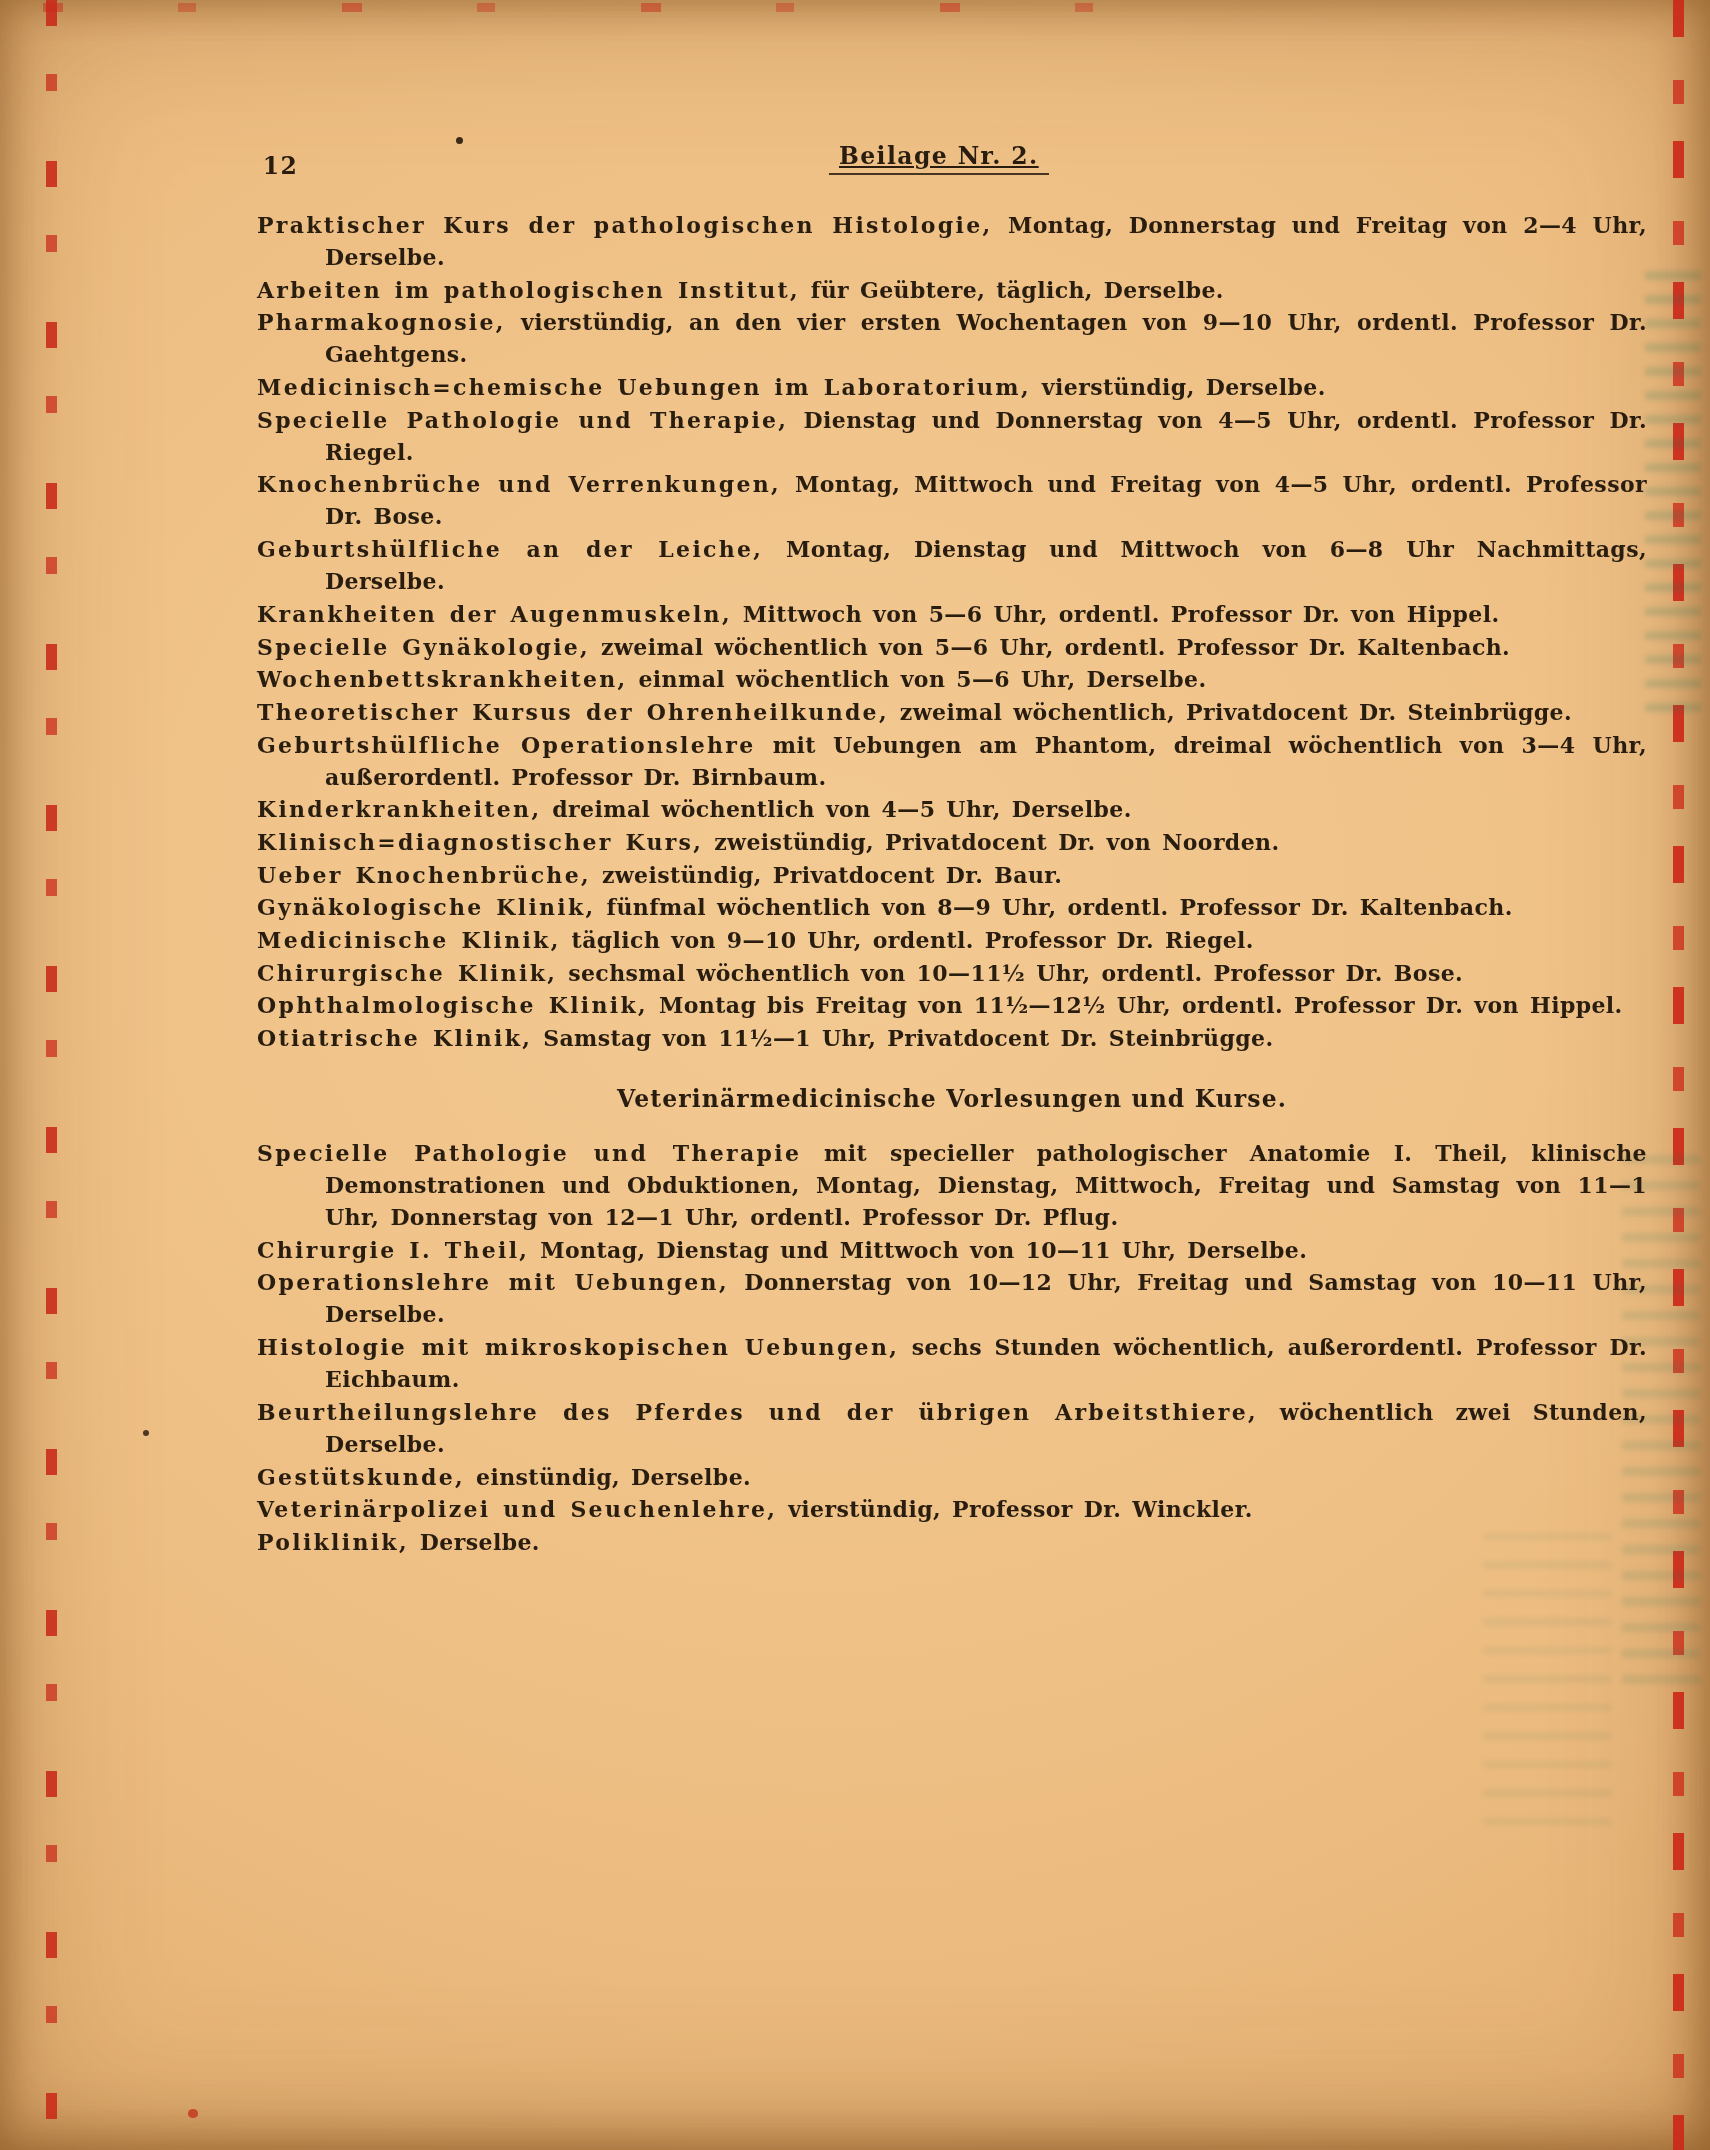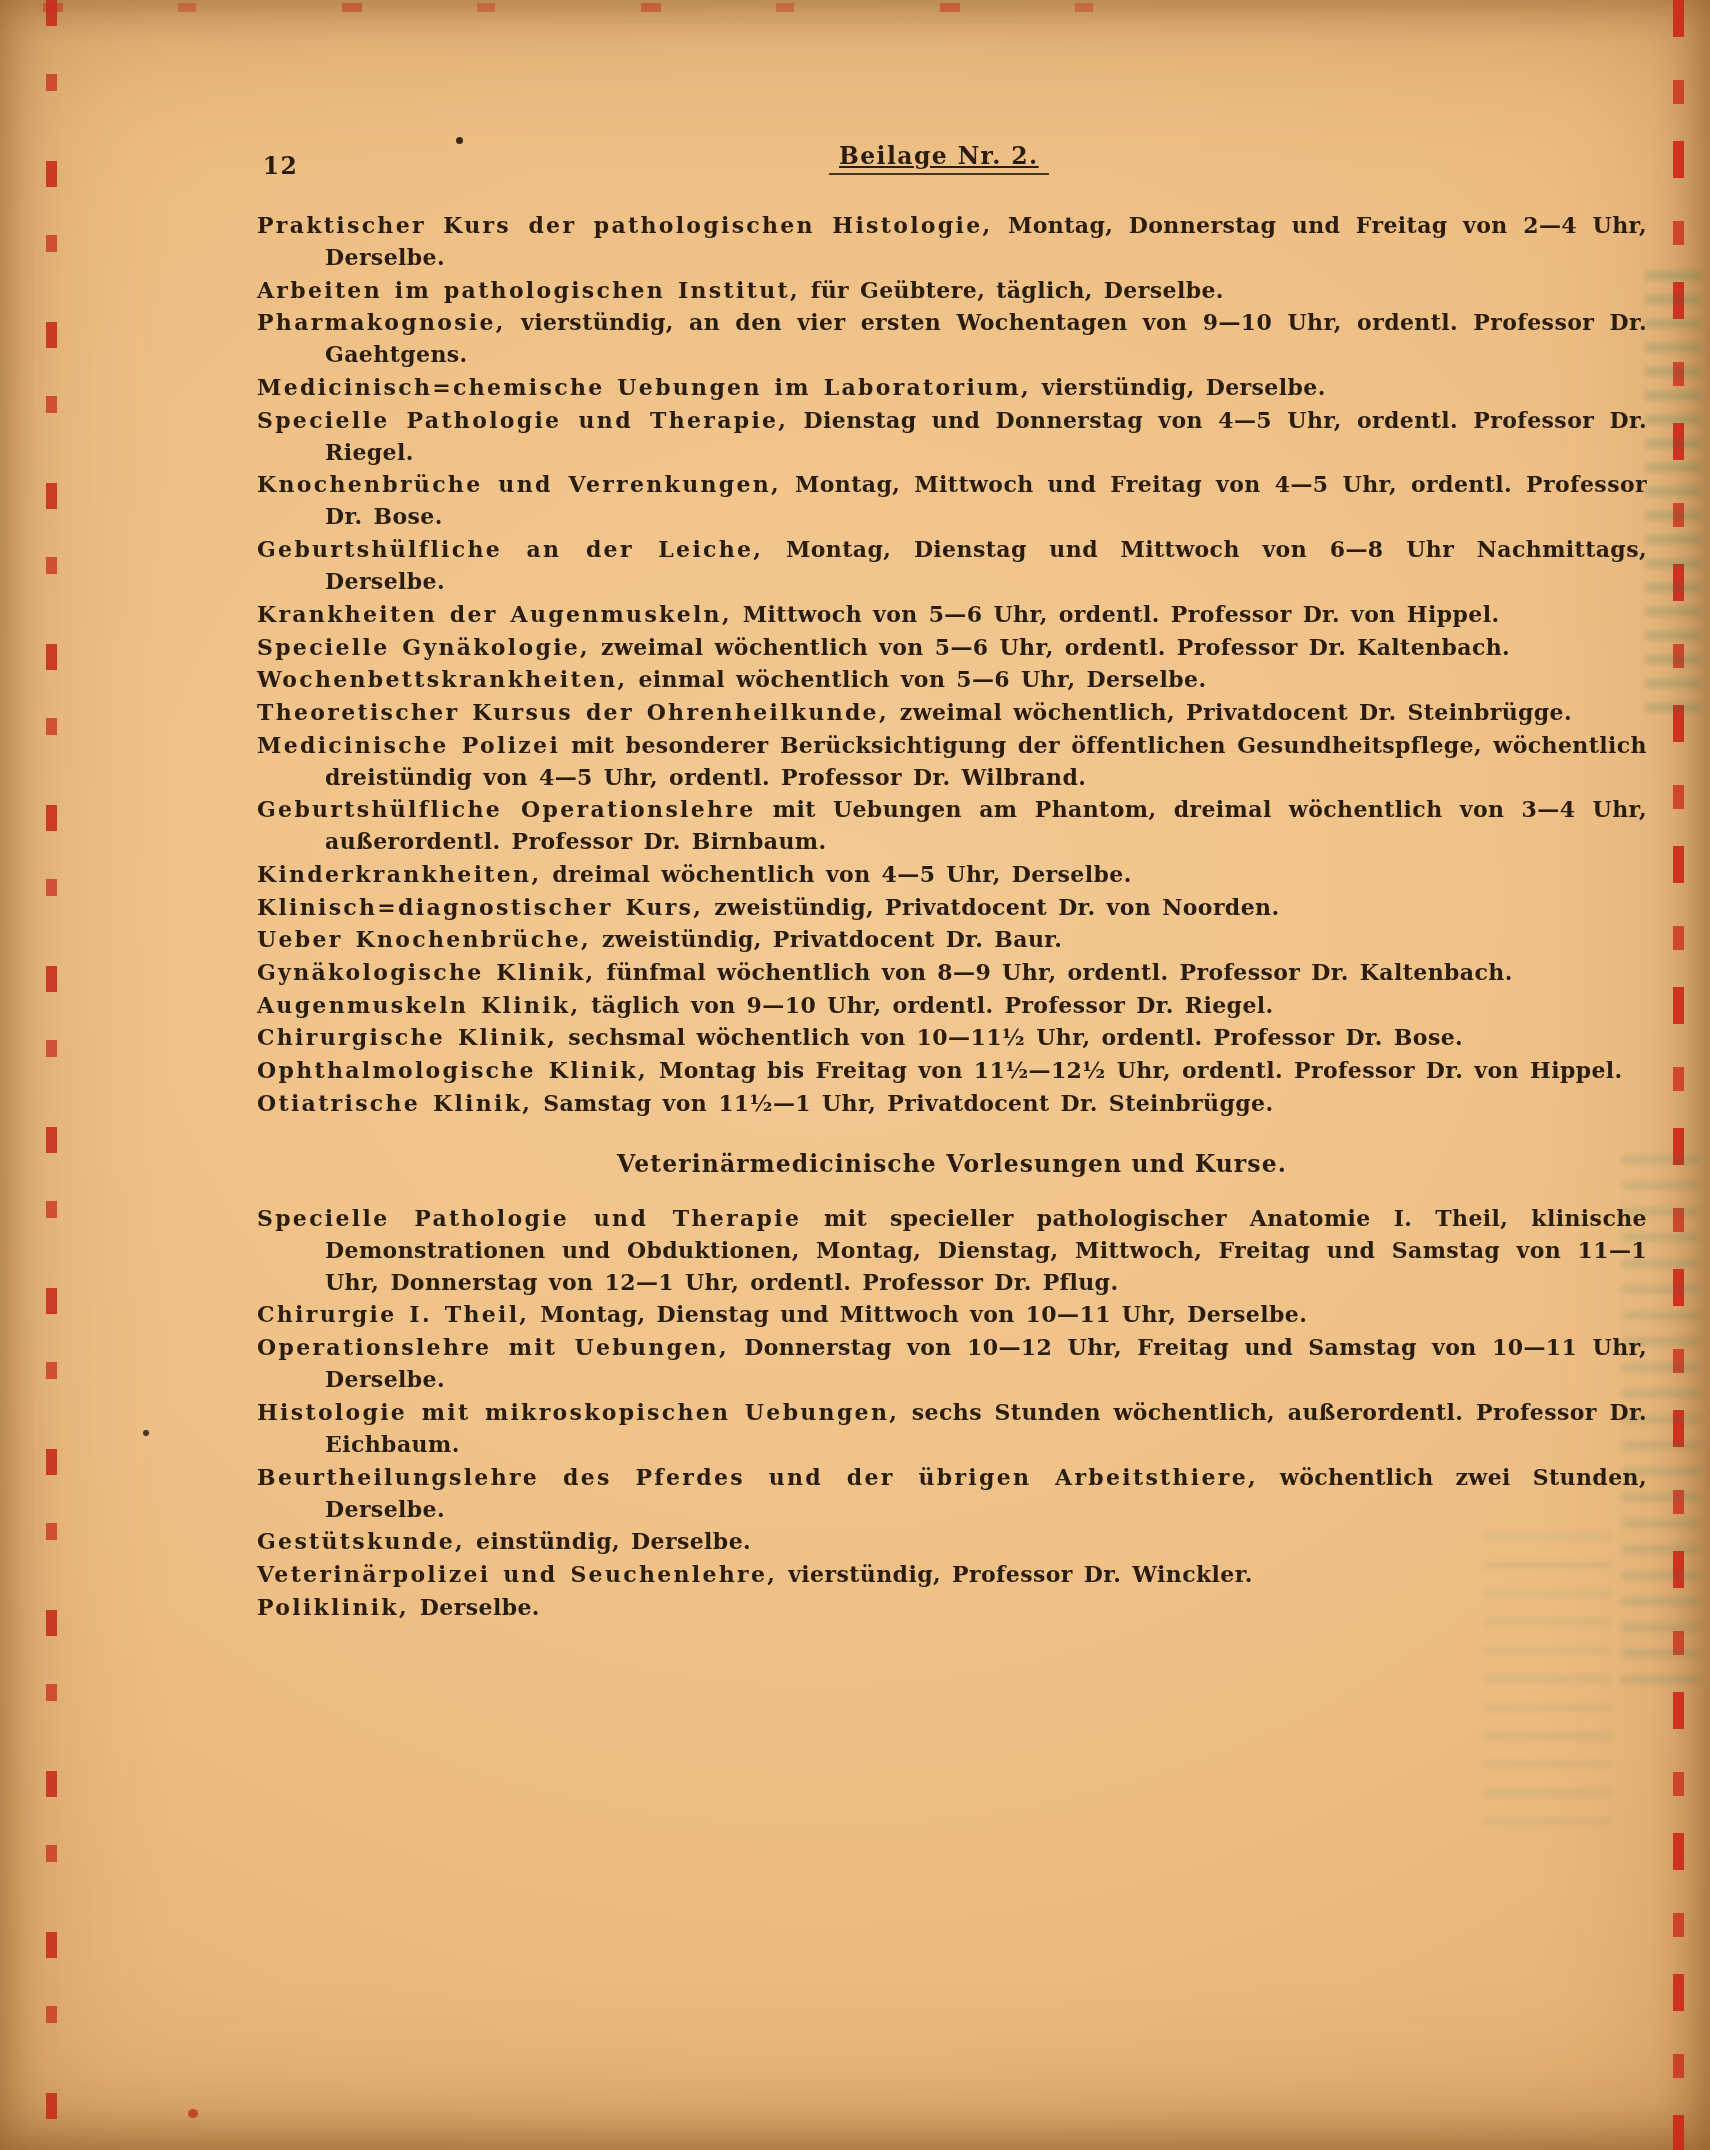--- a/index.html
+++ b/index.html
@@ -111,27 +111,26 @@
     <p class="entry"><span class="t">Arbeiten im pathologischen Institut,</span> <span>für Geübtere, täglich, Derselbe.</span></p>
     <p class="entry"><span class="t">Pharmakognosie,</span> <span>vierstündig, an den vier ersten Wochentagen von 9—10 Uhr, ordentl. Professor Dr. Gaehtgens.</span></p>
     <p class="entry"><span class="t">Medicinisch=chemische Uebungen im Laboratorium,</span> <span>vierstündig, Derselbe.</span></p>
     <p class="entry"><span class="t">Specielle Pathologie und Therapie,</span> <span>Dienstag und Donnerstag von 4—5 Uhr, ordentl. Professor Dr. Riegel.</span></p>
     <p class="entry"><span class="t">Knochenbrüche und Verrenkungen,</span> <span>Montag, Mittwoch und Freitag von 4—5 Uhr, ordentl. Professor Dr. Bose.</span></p>
     <p class="entry"><span class="t">Geburtshülfliche an der Leiche,</span> <span>Montag, Dienstag und Mittwoch von 6—8 Uhr Nachmittags, Derselbe.</span></p>
     <p class="entry"><span class="t">Krankheiten der Augenmuskeln,</span> <span>Mittwoch von 5—6 Uhr, ordentl. Professor Dr. von Hippel.</span></p>
     <p class="entry"><span class="t">Specielle Gynäkologie,</span> <span>zweimal wöchentlich von 5—6 Uhr, ordentl. Professor Dr. Kaltenbach.</span></p>
     <p class="entry"><span class="t">Wochenbettskrankheiten,</span> <span>einmal wöchentlich von 5—6 Uhr, Derselbe.</span></p>
     <p class="entry"><span class="t">Theoretischer Kursus der Ohrenheilkunde,</span> <span>zweimal wöchentlich, Privatdocent Dr. Steinbrügge.</span></p>
-    <p class="entry"><span class="t">Medicinische Polizei</span> <span>mit besonderer Berücksichtigung der öffentlichen Gesundheitspflege, wöchentlich dreistündig von 4—5 Uhr, ordentl. Professor Dr. Wilbrand.</span></p>
     <p class="entry"><span class="t">Geburtshülfliche Operationslehre</span> <span>mit Uebungen am Phantom, dreimal wöchentlich von 3—4 Uhr, außerordentl. Professor Dr. Birnbaum.</span></p>
     <p class="entry"><span class="t">Kinderkrankheiten,</span> <span>dreimal wöchentlich von 4—5 Uhr, Derselbe.</span></p>
     <p class="entry"><span class="t">Klinisch=diagnostischer Kurs,</span> <span>zweistündig, Privatdocent Dr. von Noorden.</span></p>
     <p class="entry"><span class="t">Ueber Knochenbrüche,</span> <span>zweistündig, Privatdocent Dr. Baur.</span></p>
     <p class="entry"><span class="t">Gynäkologische Klinik,</span> <span>fünfmal wöchentlich von 8—9 Uhr, ordentl. Professor Dr. Kaltenbach.</span></p>
-    <p class="entry"><span class="t">Augenmuskeln Klinik,</span> <span>täglich von 9—10 Uhr, ordentl. Professor Dr. Riegel.</span></p>
+    <p class="entry"><span class="t">Medicinische Klinik,</span> <span>täglich von 9—10 Uhr, ordentl. Professor Dr. Riegel.</span></p>
     <p class="entry"><span class="t">Chirurgische Klinik,</span> <span>sechsmal wöchentlich von 10—11½ Uhr, ordentl. Professor Dr. Bose.</span></p>
     <p class="entry"><span class="t">Ophthalmologische Klinik,</span> <span>Montag bis Freitag von 11½—12½ Uhr, ordentl. Professor Dr. von Hippel.</span></p>
     <p class="entry"><span class="t">Otiatrische Klinik,</span> <span>Samstag von 11½—1 Uhr, Privatdocent Dr. Steinbrügge.</span></p>
   </div>
 
   <h2 class="section-heading">Veterinärmedicinische Vorlesungen und Kurse.</h2>
 
   <div class="lecture-list" style="margin-top:4px">
     <p class="entry"><span class="t">Specielle Pathologie und Therapie</span> <span>mit specieller pathologischer Anatomie I. Theil, klinische Demonstrationen und Obduktionen, Montag, Dienstag, Mittwoch, Freitag und Samstag von 11—1 Uhr, Donnerstag von 12—1 Uhr, ordentl. Professor Dr. Pflug.</span></p>
     <p class="entry"><span class="t">Chirurgie I. Theil,</span> <span>Montag, Dienstag und Mittwoch von 10—11 Uhr, Derselbe.</span></p>

